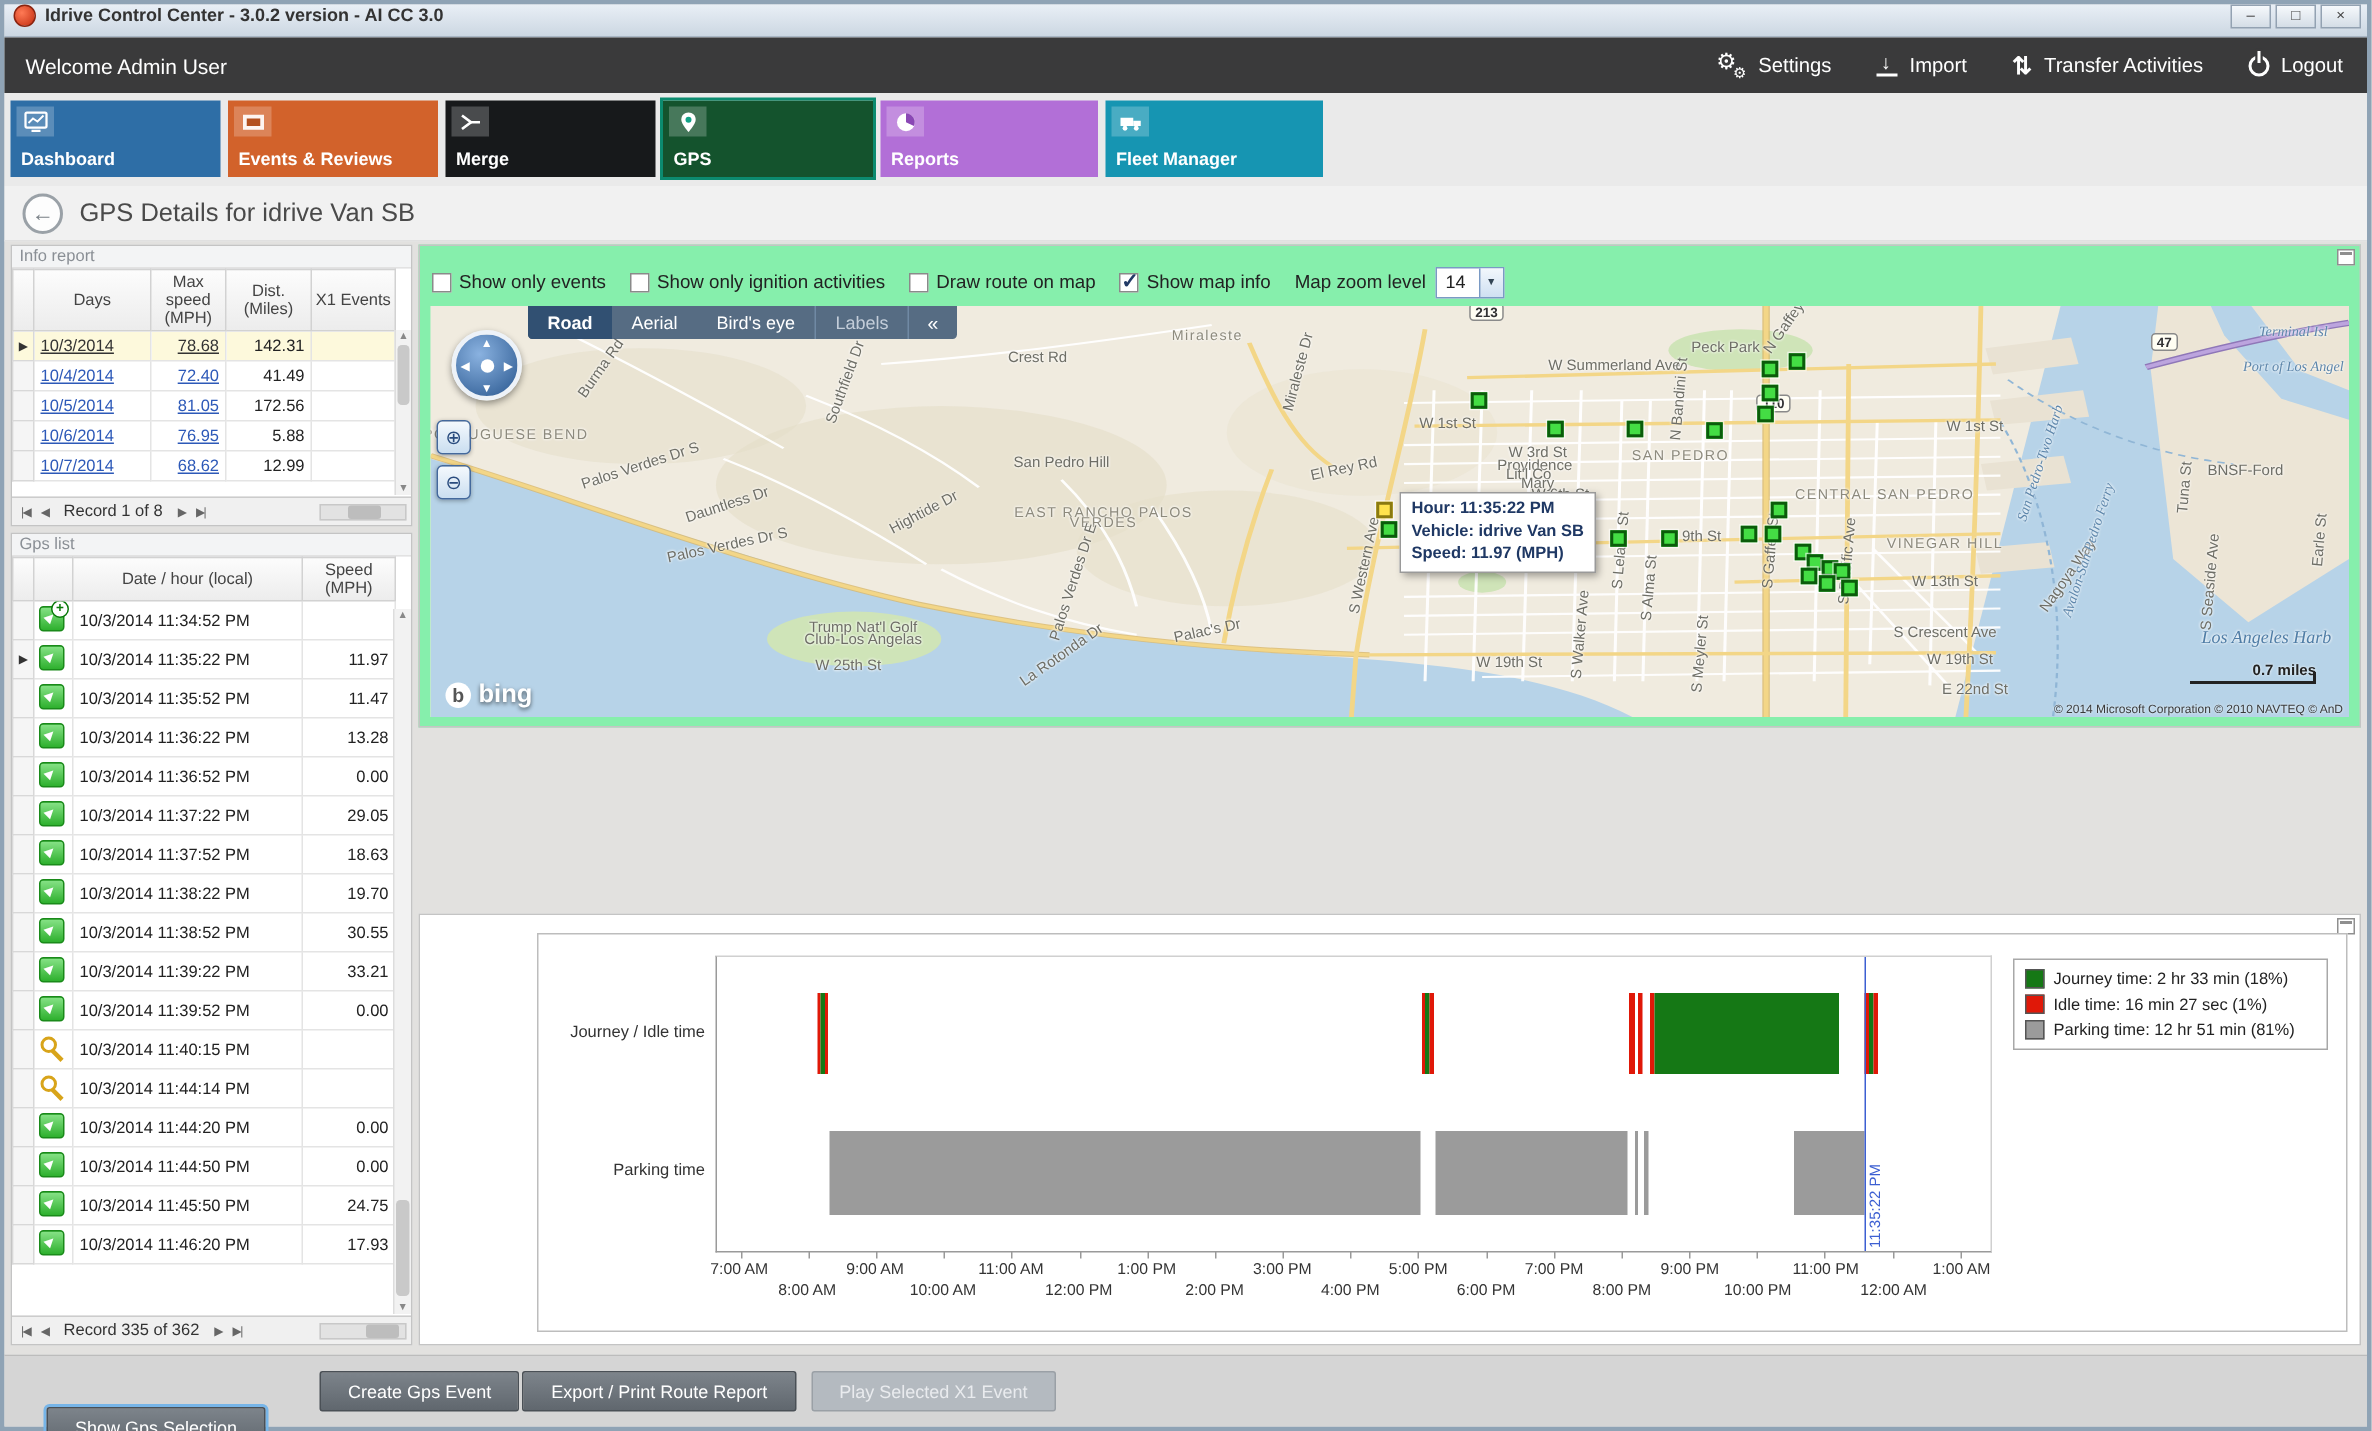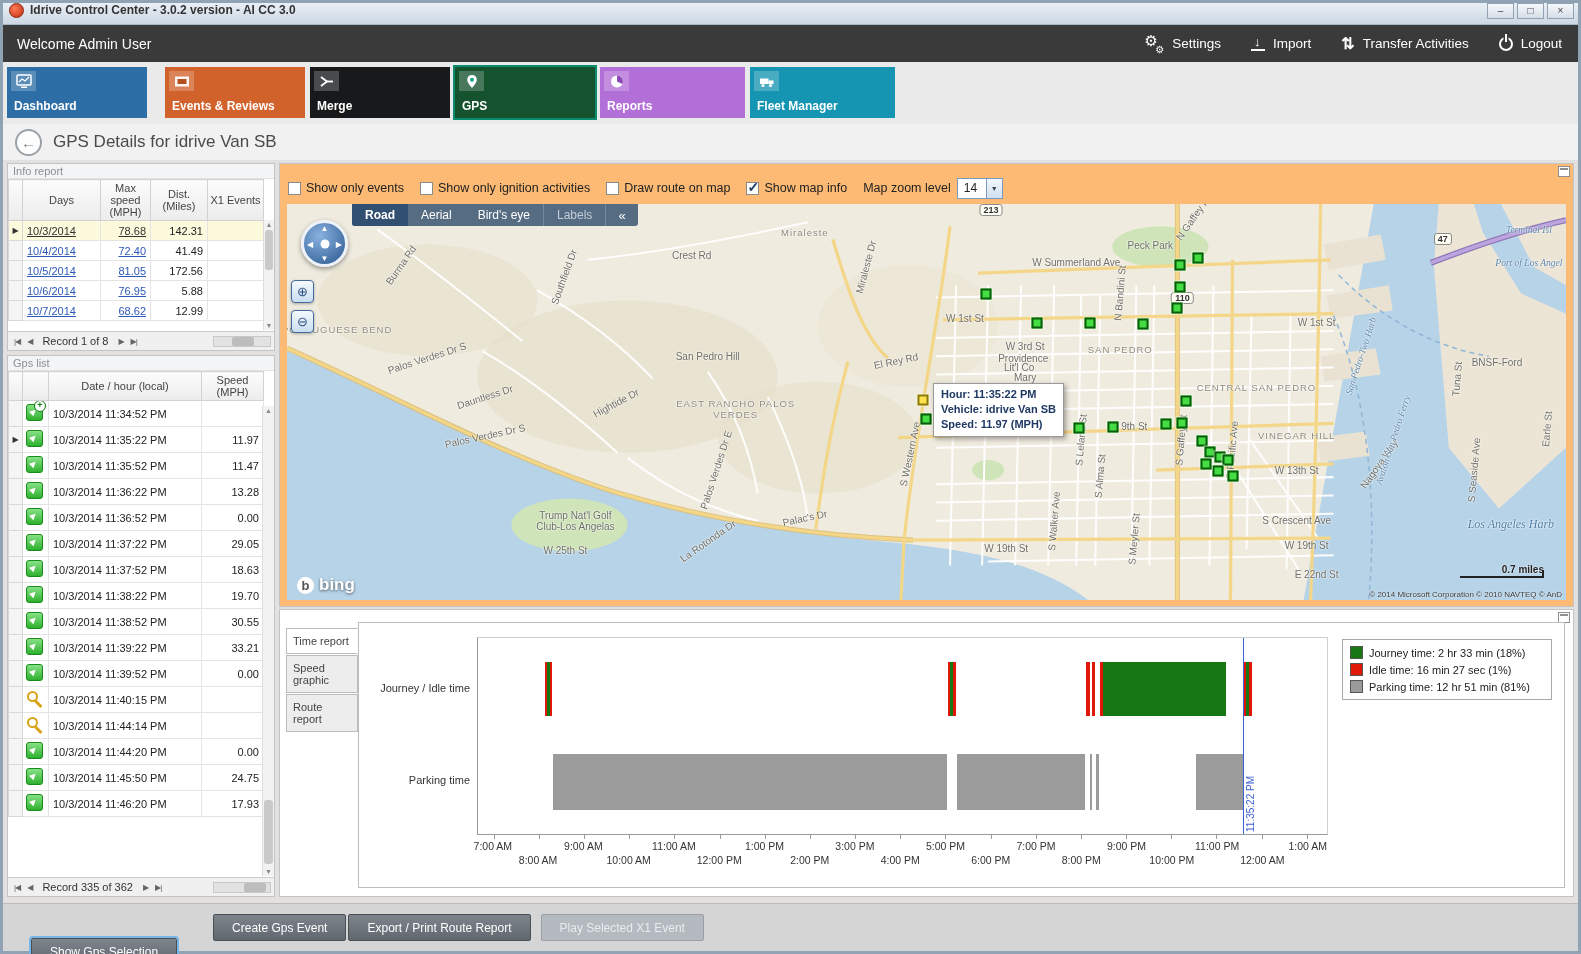--- a/index.html
+++ b/index.html
@@ -77,21 +77,21 @@
   .rec-nav { position:absolute; left:0; right:0; bottom:0; height:19px; background:#f0f0f0; border-top:1px solid #ccc; display:flex; align-items:center; font-size:11px; color:#333; padding:0 3px; gap:1px; }
   .vcr { font-size:8px; color:#666; padding:1px 3px; cursor:pointer; letter-spacing:-1px; }
   .rec-text { padding:0 6px; white-space:nowrap; }
   .mini-hscroll { margin-left:auto; width:58px; height:11px; background:#e2e2e2; border:1px solid #c8c8c8; position:relative; cursor:pointer; }
   .mini-hscroll .thumb { position:absolute; top:0; bottom:0; width:22px; background:#bdbdbd; border-radius:2px; }
   .vscroll { position:absolute; width:12px; background:#f2f2f2; border-left:1px solid #ddd; right:0; cursor:pointer; }
   .vscroll .arr { position:absolute; left:0; right:0; text-align:center; font-size:7px; color:#888; }
   .vscroll .thumb { position:absolute; left:1px; right:1px; background:#c9c9c9; border-radius:3px; }
 
   
-  .map-panel { position:absolute; left:276px; top:2px; right:4px; height:444px; background:#fdba74; border:1px solid #c4c4c4; }
+  .map-panel { position:absolute; left:276px; top:2px; right:4px; height:322px; background:#86efac; border:1px solid #c4c4c4; }
   .map-toolbar { position:absolute; left:8px; top:12px; right:20px; height:24px; display:flex; align-items:center; gap:16px; font-size:12.5px; color:#222; }
   .cb-item { display:flex; align-items:center; cursor:pointer; }
   .cb { width:13px; height:13px; border:1px solid #8a8a8a; background:#fff; margin-right:5px; position:relative; flex:none; }
   .cb.checked::after { content:"✓"; position:absolute; left:0; top:-4px; font-size:14px; font-weight:bold; color:#223a66; }
   .zoom-wrap { display:flex; align-items:center; gap:6px; }
   .zoom-select { width:46px; height:21px; border:1px solid #7a9ac4; background:#fff; display:flex; align-items:center; font-size:12px; cursor:pointer; }
   .zoom-select .val { flex:1; padding-left:6px; }
   .zoom-select .dd { width:16px; height:100%; background:linear-gradient(#f2f7fc,#cfe0f2); border-left:1px solid #7a9ac4; font-size:7px; color:#345; display:flex; align-items:center; justify-content:center; }
 
   .map { position:absolute; left:7px; right:7px; top:40px; bottom:6px; overflow:hidden; background:#f0ebdf; }
@@ -202,21 +202,21 @@
     <div class="tile" style="background: rgb(46, 110, 166);">
       <span class="tile-icon">
           <svg width="16" height="15" viewBox="0 0 16 15">
             <rect x="1" y="1" width="14" height="10" rx="1" fill="none" stroke="#fff" stroke-width="1.5"></rect>
             <path d="M3 8 L6 5 L9 7 L13 3" stroke="#fff" stroke-width="1.2" fill="none"></path>
             <rect x="5" y="12.5" width="6" height="1.5" fill="#fff"></rect>
           </svg>
         </span>
       <span class="tile-label">Dashboard</span>
     </div>
-    <div class="tile" style="background: rgb(210, 98, 43); margin-left: 13px;">
+    <div class="tile" style="background: rgb(210, 98, 43);">
       <span class="tile-icon">
           <svg width="16" height="15" viewBox="0 0 16 15">
             <rect x="1" y="2.5" width="14" height="10" fill="#fff" opacity=".92"></rect>
             <rect x="3.5" y="5" width="9" height="5" fill="#b3501f"></rect>
           </svg>
         </span>
       <span class="tile-label">Events &amp; Reviews</span>
     </div>
     <div class="tile" style="background: rgb(23, 25, 27);">
       <span class="tile-icon">
@@ -434,20 +434,26 @@
             <tr>
               <td class="gut"></td>
               <td class="ic"><span class="key-icon"></span></td>
               <td class="dt">10/3/2014 11:44:14 PM</td>
               <td class="num"></td>
             </tr>
             <tr>
               <td class="gut"></td>
               <td class="ic"><span class="gps-icon"></span></td>
               <td class="dt">10/3/2014 11:44:20 PM</td>
+              <td class="num">0.00</td>
+            </tr>
+            <tr>
+              <td class="gut"></td>
+              <td class="ic"><span class="gps-icon"></span></td>
+              <td class="dt">10/3/2014 11:44:50 PM</td>
               <td class="num">0.00</td>
             </tr>
             <tr>
               <td class="gut"></td>
               <td class="ic"><span class="gps-icon"></span></td>
               <td class="dt">10/3/2014 11:45:50 PM</td>
               <td class="num">24.75</td>
             </tr>
             <tr>
               <td class="gut"></td>
@@ -701,25 +707,20 @@
           <span class="bing-b">b</span>
           <span>bing</span>
         </div>
         <div class="scale">0.7 miles</div>
         <div class="map-copyright">© 2014 Microsoft Corporation   © 2010 NAVTEQ   © AnD</div>
       </div>
     </div>
 
     <div class="chart-panel">
       <div class="panel-max"></div>
-      <div class="chart-tabs">
-        <div class="ctab active">Time report</div>
-        <div class="ctab">Speed graphic</div>
-        <div class="ctab">Route report</div>
-      </div>
       <div class="chart-box">
         <div class="plot" id="plot">
           <div class="rowlab rowlab-j">Journey / Idle time</div>
           <div class="rowlab rowlab-p">Parking time</div>
           <div class="band band-journey" id="band-journey">
               <div class="seg idle" style="left: 7.87%; width: 0.27%;"></div>
               <div class="seg journey" style="left: 8.14%; width: 0.32%;"></div>
               <div class="seg idle" style="left: 8.46%; width: 0.27%;"></div>
               <div class="seg idle" style="left: 55.32%; width: 0.27%;"></div>
               <div class="seg journey" style="left: 55.59%; width: 0.37%;"></div>

